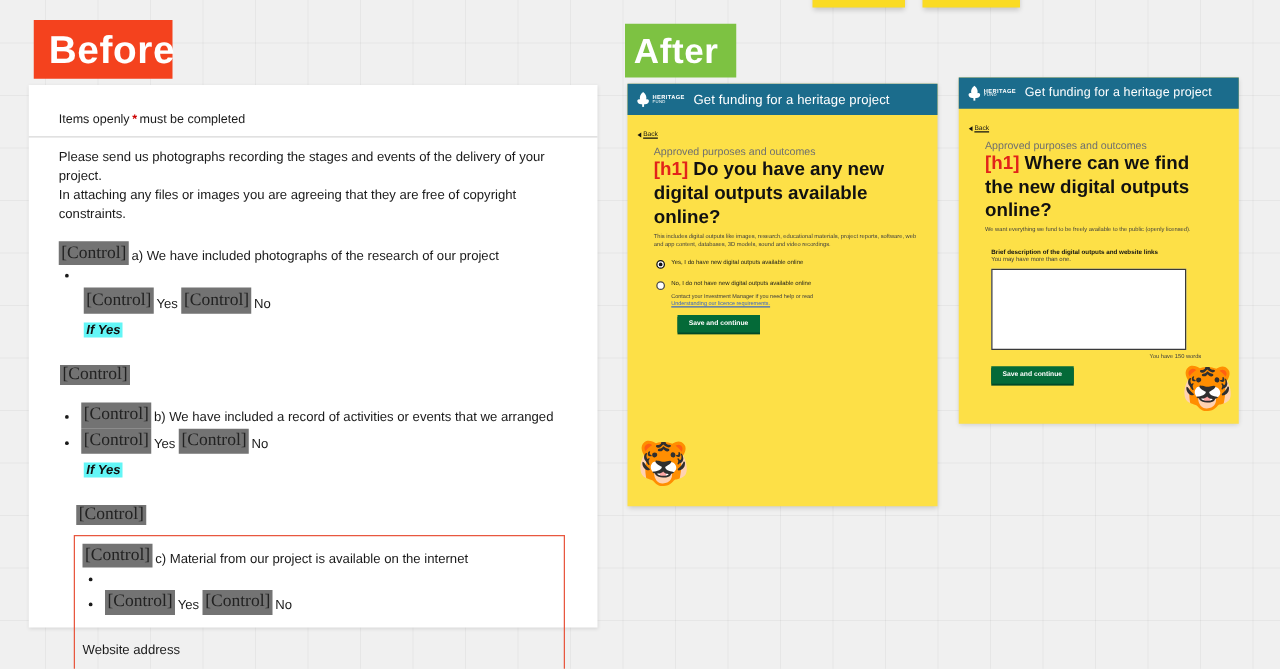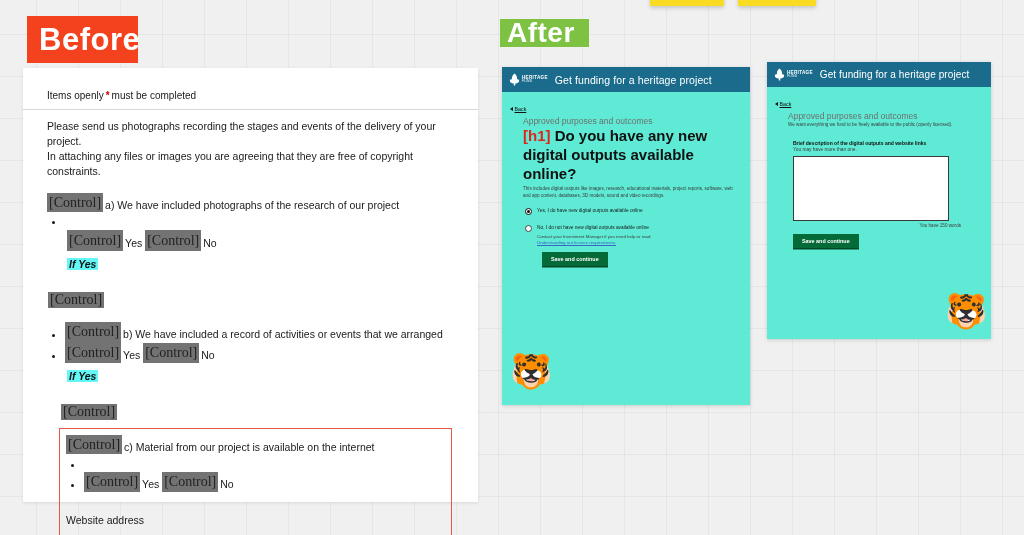--- a/index.html
+++ b/index.html
@@ -19,21 +19,21 @@
   .sticky{position:absolute;top:-26px;height:32px;background:#FADB23;
           box-shadow:0 2px 4px rgba(0,0,0,0.18);}
   #sticky-a{left:650px;width:74px;}
   #sticky-b{left:738px;width:78px;}
 
   
   .badge{position:absolute;color:#ffffff;font-weight:bold;
          letter-spacing:0.5px;line-height:1;display:flex;align-items:center;}
   #badge-before{left:27px;top:16px;width:111px;height:47px;
          background:#F4421E;font-size:31px;padding-left:12px;box-sizing:border-box;}
-  #badge-after{left:500px;top:19px;width:89px;height:28px;
+  #badge-after{left:500px;top:19px;width:89px;height:43px;
          background:#7DC242;font-size:28px;padding-left:7px;box-sizing:border-box;}
 
   
   #before-doc{position:absolute;left:23px;top:68px;width:455px;height:434px;
         background:#ffffff;box-shadow:0 1px 3px rgba(0,0,0,0.10);
         font-family:"Liberation Sans", sans-serif;color:#1a1a1a;}
   .doc-pad{padding:22px 24px 0 24px;}
   #doc-title{font-size:11.5px;font-weight:bold;margin:0 0 10px 0;}
   #doc-note{font-size:10px;margin:0 0 8px 0;}
   #doc-note .star{color:#cc0000;font-weight:bold;padding:0 2px;}
@@ -49,21 +49,21 @@
   .yesno{font-size:10.5px;margin:0;padding-left:20px;line-height:1.5;}
   .ifyes{display:inline-block;background:#63F6F6;color:#111;font-style:italic;
          font-weight:bold;font-size:10.5px;padding:0 2px;margin:7px 0 0 0;}
   .spacer-12{height:12px;}
   .spacer-16{height:16px;}
   .ctl-standalone{padding-left:1px;margin:4px 0 0 0;}
   #redbox{border:1px solid #E8573F;margin:6px 2px 0 12px;padding:6px 8px 8px 6px;}
   #website-address{font-size:10.5px;margin:22px 0 2px 0;}
 
   
-  .screen{position:absolute;background:#5eead4;
+  .screen{position:absolute;background:#fde047;
           box-shadow:0 1px 4px rgba(0,0,0,0.16);}
   #screen-1{left:502px;top:67px;width:248px;height:338px;}
   #screen-2{left:767px;top:62px;width:224px;height:277px;}
 
   .scr-header{background:#1B6C8C;display:flex;align-items:center;color:#fff;}
   #screen-1 .scr-header{height:25px;padding:0 7px;}
   #screen-2 .scr-header{height:25px;padding:0 7px;}
   .brandmark{display:flex;align-items:center;margin-right:7px;}
   .brand-logo{width:11px;height:13px;margin-right:2px;flex:none;}
   .brand-text{line-height:1;}
@@ -249,20 +249,24 @@
       </span>
     </span>
     <span class="scr-title">Get funding for a heritage project</span>
   </div>
   <div class="scr-body">
     <a class="back-link">
       <span class="back-caret"></span>
         <span>Back</span>
     </a>
     <div class="sec-label">Approved purposes and outcomes</div>
+    <div class="q-heading">
+      <span class="h1tag">[h1]</span>
+      <span>Where can we find the new digital outputs online?</span>
+    </div>
     <div class="q-hint">We want everything we fund to be freely available to the public (openly licensed).</div>
 
     <div style="height:11px"></div>
     <div class="field-label">Brief description of the digital outputs and website links</div>
     <div class="field-hint">You may have more than one.</div>
     <div class="textarea-box"></div>
     <div class="word-count">You have 150 words</div>
 
     <button class="btn-save">Save and continue</button>
   </div>

